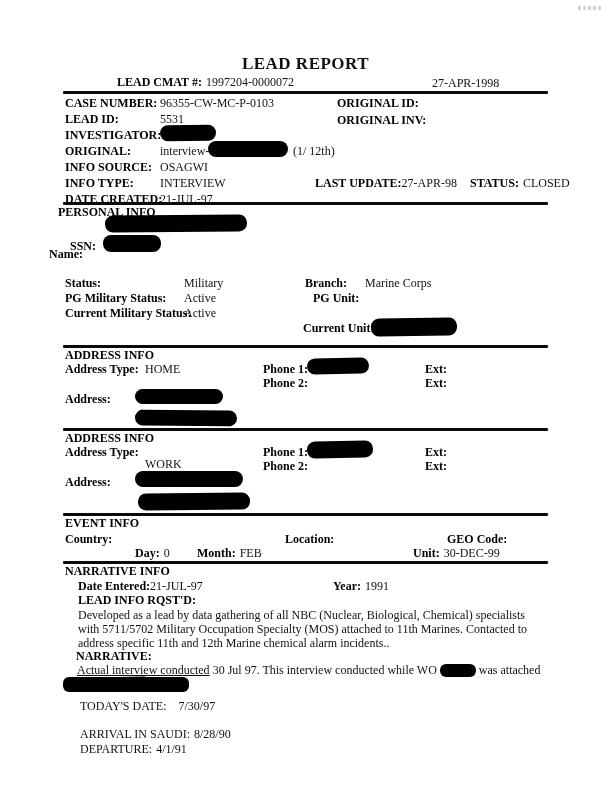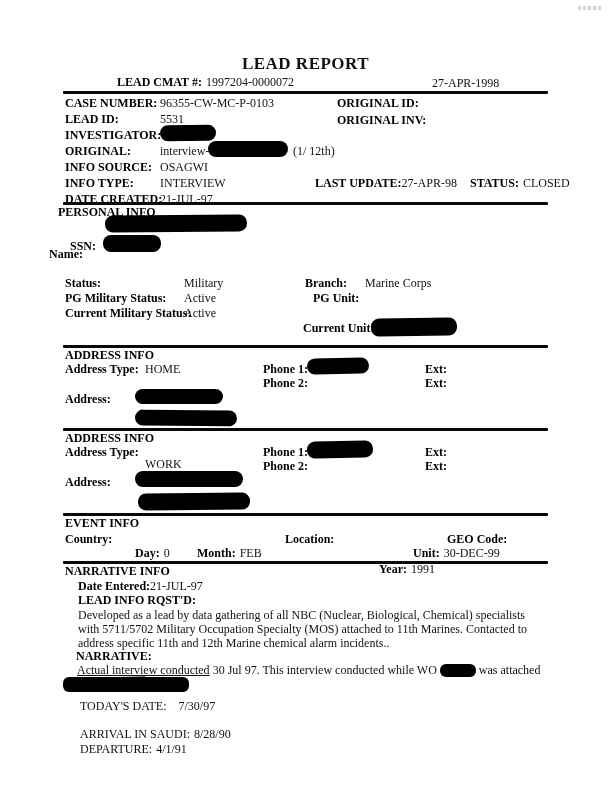--- a/index.html
+++ b/index.html
@@ -122,21 +122,21 @@
   <div class="redact" style="left:138px;top:493px;width:112px;height:17px;transform:rotate(-0.5deg);"></div>
 
   <div class="rule" style="top:513px;"></div>
 
   <div class="t b" style="left:65px;top:517px;">EVENT INFO</div>
   <div class="t b" style="left:65px;top:533px;">Country:</div>
   <div class="t b" style="left:285px;top:533px;">Location:</div>
   <div class="t b" style="left:447px;top:533px;">GEO Code:</div>
   <div class="t" style="left:135px;top:547px;"><span class="b">Day:</span><span class="gap4">0</span></div>
   <div class="t" style="left:197px;top:547px;"><span class="b">Month:</span><span class="gap4">FEB</span></div>
-  <div class="t" style="left:333px;top:563px;margin-left:46px;"><span class="b">Year:</span><span class="gap4">1991</span></div>
+  <div class="t" style="left:333px;top:580px;"><span class="b">Year:</span><span class="gap4">1991</span></div>
   <div class="t" style="left:413px;top:547px;"><span class="b">Unit:</span><span class="gap4">30-DEC-99</span></div>
 
   <div class="rule" style="top:561px;"></div>
 
   <div class="t b" style="left:65px;top:565px;text-align:right;">NARRATIVE INFO</div>
   <div class="t" style="left:78px;top:580px;"><span class="b">Date Entered:</span><span>21-JUL-97</span></div>
   <div class="t b" style="left:78px;top:594px;">LEAD INFO RQST'D:</div>
   <div class="para" style="left:78px;top:608px;width:470px;">Developed as a lead by data gathering of all NBC (Nuclear, Biological, Chemical) specialists with 5711/5702 Military Occupation Specialty (MOS) attached to 11th Marines.  Contacted to address specific 11th and 12th Marine chemical alarm incidents..</div>
   <div class="t b" style="left:76px;top:650px;">NARRATIVE:</div>
   <div class="para" style="left:77px;top:663px;width:472px;"><span class="u">Actual interview conducted</span><span> 30 Jul 97.  This interview conducted while WO </span><span class="redact-inline" style="width:36px;height:13px;"></span><span> was attached to</span><span class="redact-inline" style="width:64px;height:14px;transform:rotate(-1deg);"></span></div>

